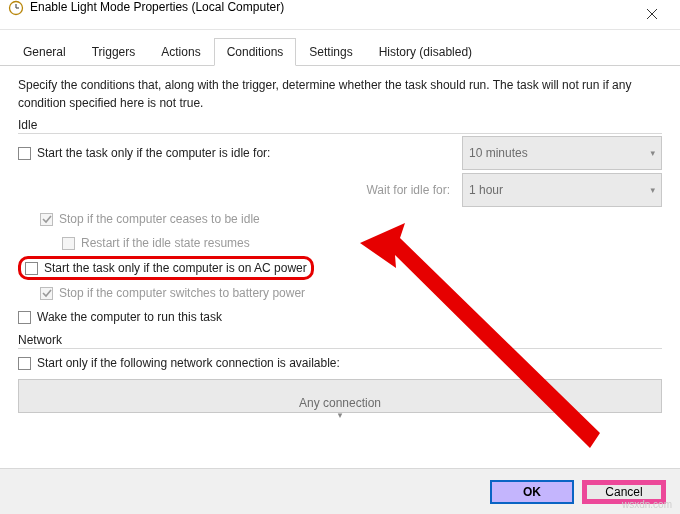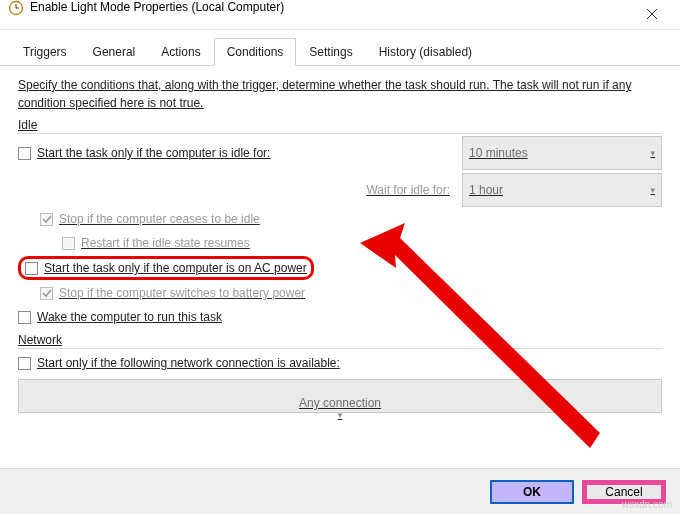--- a/index.html
+++ b/index.html
@@ -45,21 +45,20 @@
       color: #222;
     }
     .tab.active {
       border: 1px solid #d0d0d0;
       border-bottom: 1px solid #fff;
       background: #fff;
     }
     .content {
       padding: 10px 18px;
       color: #222;
-      text-decoration: underline;
     }
     .desc {
       font-size: 12px;
       line-height: 1.5;
       margin-bottom: 6px;
     }
     .section-head {
       font-size: 12px;
       margin-top: 4px;
       margin-bottom: 2px;
@@ -177,22 +176,22 @@
   <span class="title">Enable Light Mode Properties (Local Computer)</span>
   <div class="close">
     <svg width="10" height="10" viewBox="0 0 10 10">
       <line x1="0" y1="0" x2="10" y2="10" stroke="#333" stroke-width="1"></line>
       <line x1="10" y1="0" x2="0" y2="10" stroke="#333" stroke-width="1"></line>
     </svg>
   </div>
 </div>
 
 <div class="tabs">
+  <div class="tab">General</div>
   <div class="tab">Triggers</div>
-  <div class="tab">General</div>
   <div class="tab">Actions</div>
   <div class="tab active">Conditions</div>
   <div class="tab">Settings</div>
   <div class="tab">History (disabled)</div>
 </div>
 
 <div class="content">
   <div class="desc">Specify the conditions that, along with the trigger, determine whether the task should run.  The task will not run  if any condition specified here is not true.</div>
 
   <div class="section-head">Idle</div>

